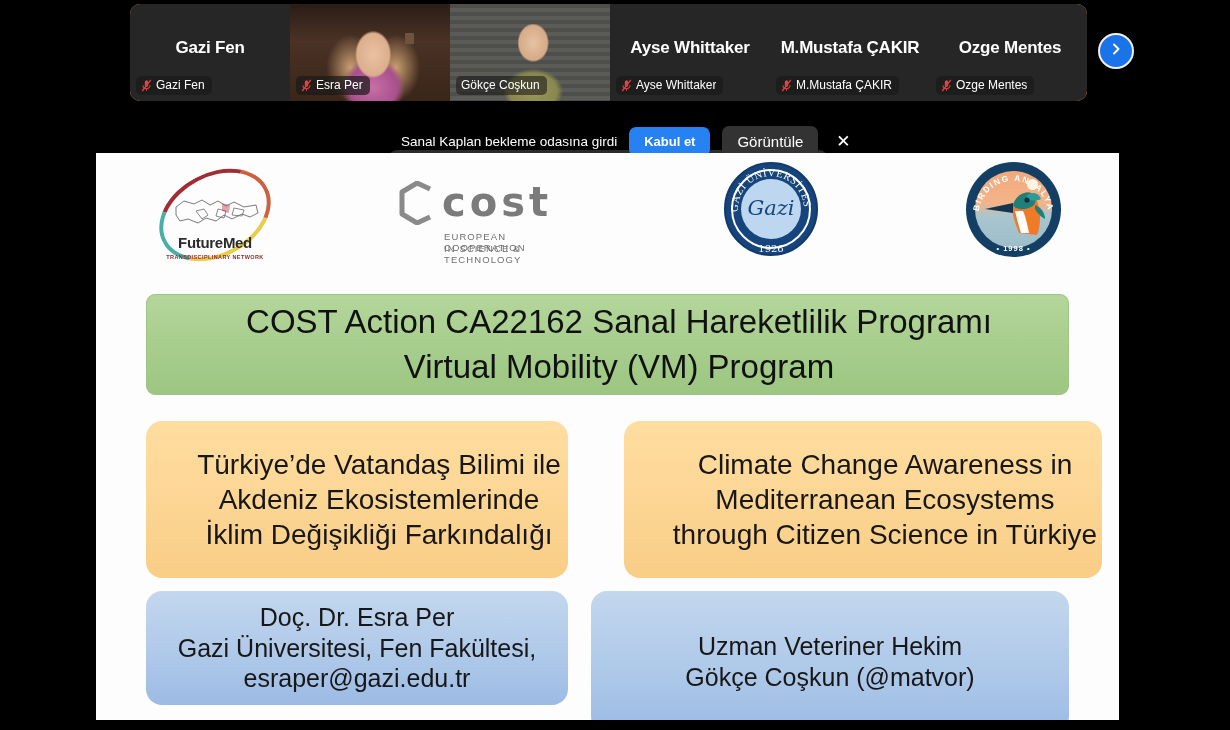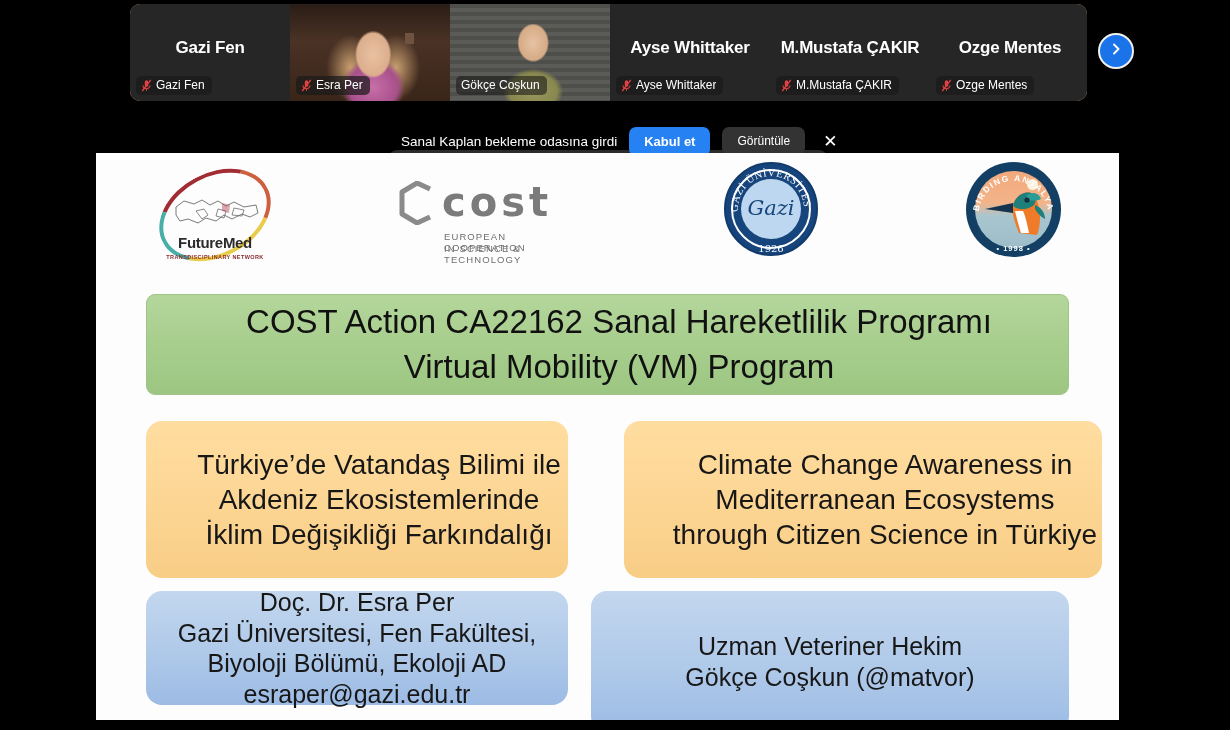--- a/index.html
+++ b/index.html
@@ -102,21 +102,21 @@
     display: flex; align-items: center; gap: 12px;
     padding: 0 6px;
   }
   .notif-text { color: #ffffff; font-size: 13.5px; white-space: nowrap; }
   .btn-accept {
     background: #2681f2; color: #fff; font-size: 13px; font-weight: bold;
     border: none; border-radius: 7px; padding: 7px 15px; cursor: pointer;
     font-family: inherit;
   }
   .btn-view {
-    background: #333333; color: #ffffff; font-size: 12px;
+    background: #333333; color: #ffffff; font-size: 15px;
     border: none; border-radius: 7px; padding: 7px 15px; cursor: pointer;
     font-family: inherit;
   }
   .btn-close {
     background: transparent; border: none; color: #ffffff; font-size: 17px;
     cursor: pointer; line-height: 1; padding: 3px 6px; font-family: inherit;
   }
 
   
   .slide {
@@ -452,21 +452,20 @@
         <div>Climate Change Awareness in</div>
         <div>Mediterranean Ecosystems</div>
         <div>through Citizen Science in Türkiye</div>
       </div>
     </div>
 
     <div class="box box-blue" id="box-presenter-1">
       <div>
         <div>Doç. Dr. Esra Per</div>
         <div>Gazi Üniversitesi, Fen Fakültesi,</div>
-        <div>Biyoloji Bölümü, Ekoloji AD</div>
         <div>esraper@gazi.edu.tr</div>
       </div>
     </div>
 
     <div class="box box-blue" id="box-presenter-2">
       <div>
         <div>Uzman Veteriner Hekim</div>
         <div>Gökçe Coşkun (@matvor)</div>
       </div>
     </div>

